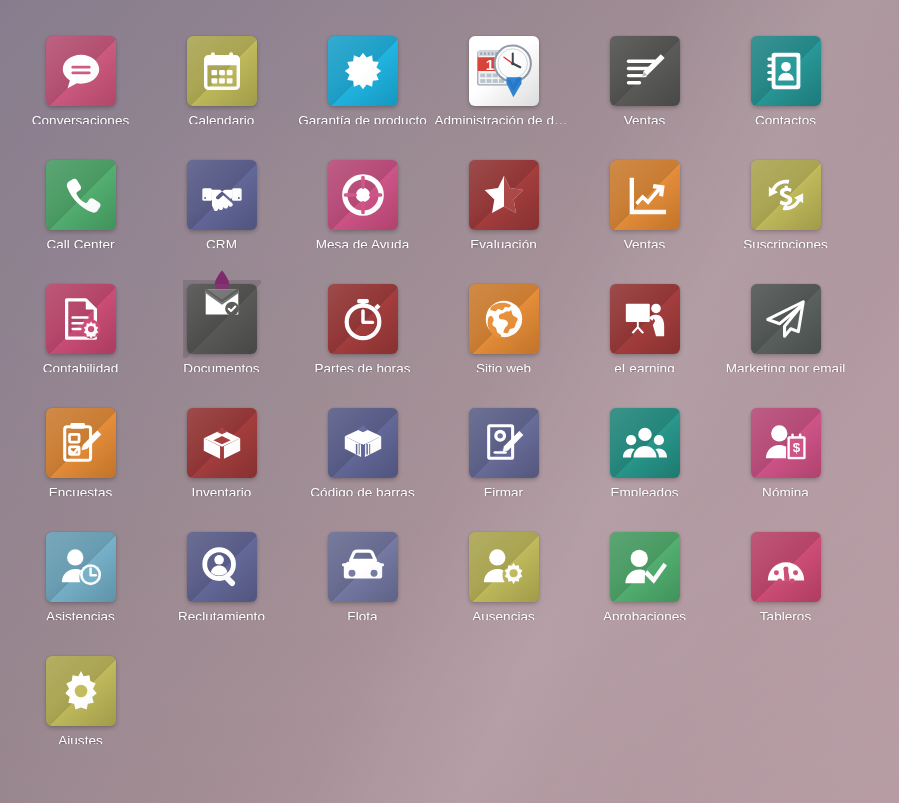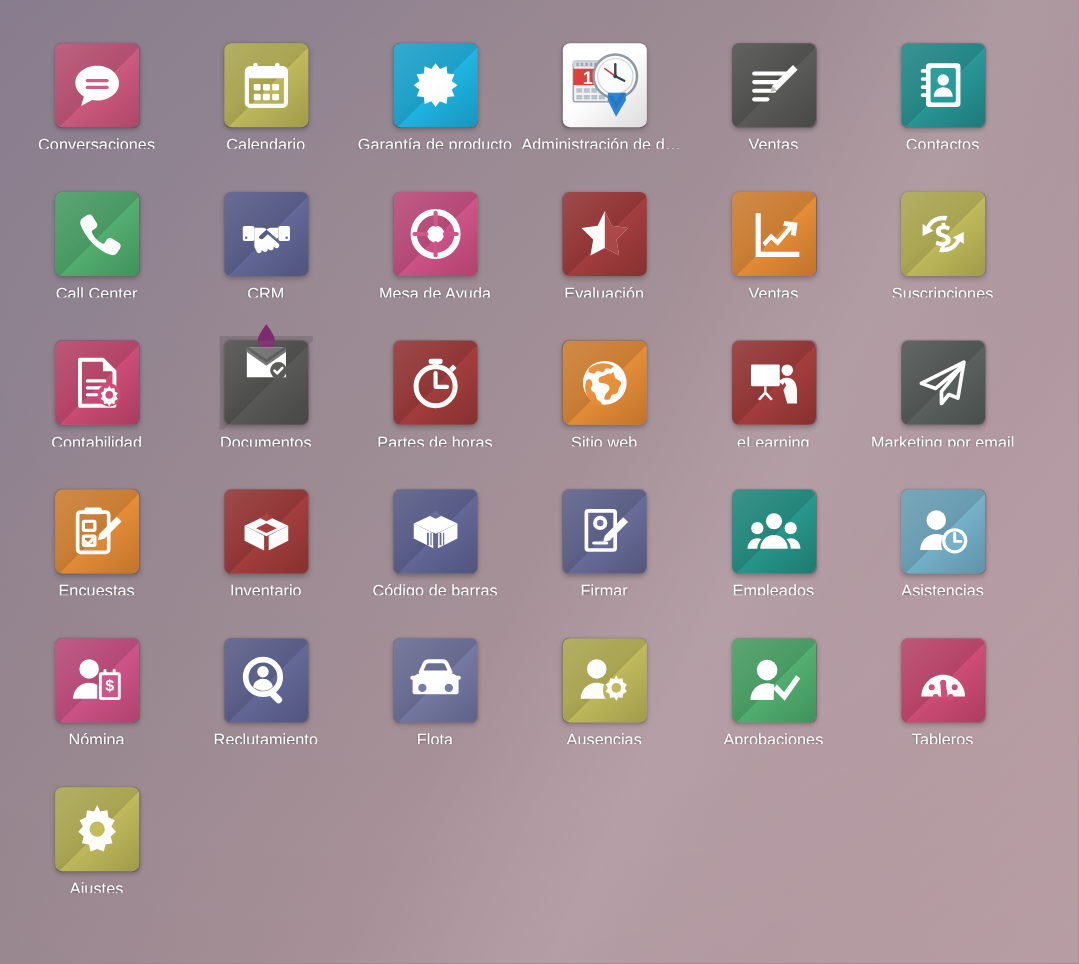--- a/index.html
+++ b/index.html
@@ -529,54 +529,54 @@
             <path d="M1 39c0-5.3 3.8-9.2 8.5-9.2 1.4 0 2.6.3 3.7.8-2.3 2.2-3.7 5.2-3.8 8.4z"></path>
             <circle cx="38.5" cy="21" r="5.3"></circle>
             <path d="M47 39c0-5.3-3.8-9.2-8.5-9.2-1.4 0-2.6.3-3.7.8 2.3 2.2 3.7 5.2 3.8 8.4z"></path>
           </svg>
         </div>
         <div class="tile-sheen"></div>
       </div>
       <div class="app-label">Empleados</div>
     </div>
     <div class="app-item">
-      <div class="app-tile" style="background: linear-gradient(140deg, rgb(121, 180, 204) 0%, rgb(121, 180, 204) 45%, rgb(100, 155, 178) 100%);">
-        <div class="tile-longshadow"></div>
-        <div class="tile-glyph">
-          <svg width="46" height="46" viewBox="0 0 48 48" fill="#ffffff">
-            <circle cx="18" cy="14" r="8.5"></circle>
-            <path d="M4 40c0-8 6.3-14 14-14 2.3 0 4.5.5 6.4 1.5C23 29.8 22.3 32.6 22.3 35c0 1.8.3 3.5 1 5z"></path>
-            <circle cx="34" cy="32" r="11"></circle>
-            <circle cx="34" cy="32" r="8.2" fill="#79b4cc"></circle>
-            <path d="M34 25.5v7h5.5" fill="none" stroke="#ffffff" stroke-width="2.6" stroke-linecap="round" stroke-linejoin="round"></path>
-          </svg>
-        </div>
-        <div class="tile-sheen"></div>
-      </div>
-      <div class="app-label">Asistencias</div>
-    </div>
-    <div class="app-item">
       <div class="app-tile" style="background: linear-gradient(140deg, rgb(209, 86, 138) 0%, rgb(209, 86, 138) 45%, rgb(185, 70, 116) 100%);">
         <div class="tile-longshadow"></div>
         <div class="tile-glyph">
           <svg width="46" height="46" viewBox="0 0 48 48" fill="#ffffff">
             <circle cx="17" cy="14" r="8.5"></circle>
             <path d="M3 40c0-8 6.3-14 14-14 2.6 0 5 .7 7 1.9V40z"></path>
             <rect x="25.5" y="17" width="19" height="24" rx="2"></rect>
             <rect x="28" y="19.5" width="14" height="19" fill="#d1568a"></rect>
             <text x="35" y="33" font-family="Liberation Sans, sans-serif" font-size="14" font-weight="bold" fill="#ffffff" text-anchor="middle">$</text>
             <rect x="29.5" y="14" width="2.6" height="5" rx="1.3"></rect>
             <rect x="37.5" y="14" width="2.6" height="5" rx="1.3"></rect>
           </svg>
         </div>
         <div class="tile-sheen"></div>
       </div>
       <div class="app-label">Nómina</div>
     </div>
     <div class="app-item">
+      <div class="app-tile" style="background: linear-gradient(140deg, rgb(121, 180, 204) 0%, rgb(121, 180, 204) 45%, rgb(100, 155, 178) 100%);">
+        <div class="tile-longshadow"></div>
+        <div class="tile-glyph">
+          <svg width="46" height="46" viewBox="0 0 48 48" fill="#ffffff">
+            <circle cx="18" cy="14" r="8.5"></circle>
+            <path d="M4 40c0-8 6.3-14 14-14 2.3 0 4.5.5 6.4 1.5C23 29.8 22.3 32.6 22.3 35c0 1.8.3 3.5 1 5z"></path>
+            <circle cx="34" cy="32" r="11"></circle>
+            <circle cx="34" cy="32" r="8.2" fill="#79b4cc"></circle>
+            <path d="M34 25.5v7h5.5" fill="none" stroke="#ffffff" stroke-width="2.6" stroke-linecap="round" stroke-linejoin="round"></path>
+          </svg>
+        </div>
+        <div class="tile-sheen"></div>
+      </div>
+      <div class="app-label">Asistencias</div>
+    </div>
+    <div class="app-item">
       <div class="app-tile" style="background: linear-gradient(140deg, rgb(103, 107, 155) 0%, rgb(103, 107, 155) 45%, rgb(85, 89, 132) 100%);">
         <div class="tile-longshadow"></div>
         <div class="tile-glyph">
           <svg width="46" height="46" viewBox="0 0 48 48" fill="#ffffff">
             <circle cx="21" cy="21" r="15" fill="none" stroke="#ffffff" stroke-width="5"></circle>
             <circle cx="21" cy="16.5" r="5"></circle>
             <path d="M12.5 29.5c.6-4.2 4.2-7 8.5-7s7.9 2.8 8.5 7c-2.3 2.2-5.3 3.4-8.5 3.4s-6.2-1.2-8.5-3.4z"></path>
             <rect x="30" y="32" width="12.5" height="6" rx="3" transform="rotate(45 30 32)"></rect>
           </svg>
         </div>

